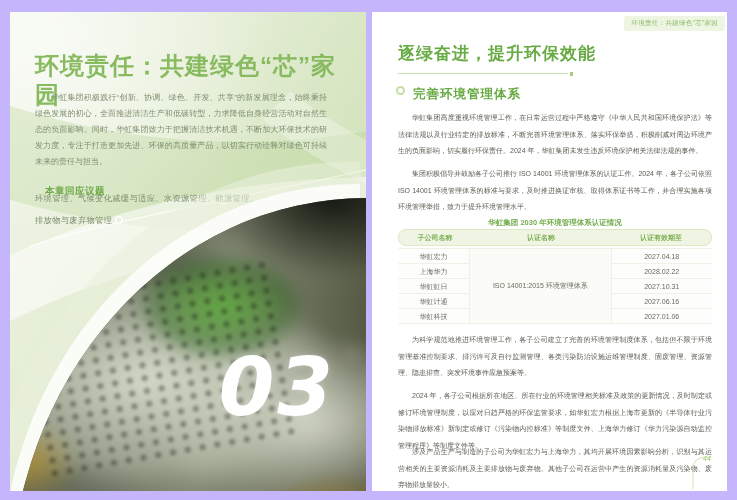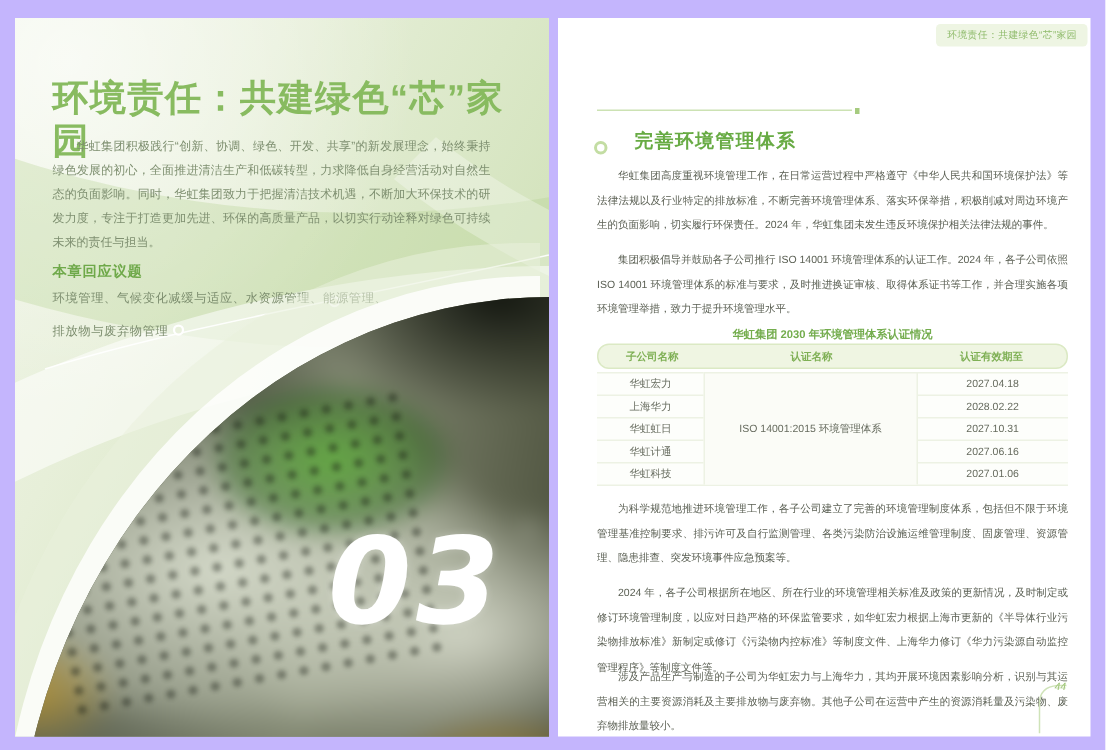--- a/index.html
+++ b/index.html
@@ -19,21 +19,21 @@
   .ring2{position:absolute;left:-420px;top:-780px;width:1300px;height:1000px;border-radius:50%;
     border:90px solid transparent;border-bottom-color:rgba(172,204,132,.28);}
   .ring3{position:absolute;left:120px;top:-520px;width:1100px;height:760px;border-radius:50%;
     border:40px solid transparent;border-bottom-color:rgba(255,255,255,.30);}
   .dotline{position:absolute;left:0;top:0;width:356px;height:479px;pointer-events:none;}
 
   .l-title{position:absolute;left:25px;top:40px;margin:0;width:320px;
     font-size:24px;line-height:1.2;font-weight:bold;color:#88bb60;letter-spacing:1px;}
   .l-intro{position:absolute;left:25px;top:78px;width:292px;margin:0;
     font-size:8px;line-height:16px;color:#7e8f70;text-align:justify;text-indent:2em;}
-  .l-topics-h{position:absolute;left:25px;top:163px;margin:0;
+  .l-topics-h{position:absolute;left:25px;top:163px;margin:10px;
     font-size:9.5px;font-weight:bold;color:#6fa94a;letter-spacing:.5px;}
   .l-topics{position:absolute;left:25px;margin:0;font-size:8.2px;color:#7c8d6e;letter-spacing:.4px;}
   .l-topics.t1{top:181px;}
   .l-topics.t2{top:203px;}
 
   .photo-clip{position:absolute;left:0;right:0;top:186px;height:400px;overflow:hidden;
     border-top-left-radius:100% 100%;
     box-shadow:-8px -12px 0 2px rgba(255,255,255,.8), -18px -24px 0 12px rgba(233,241,220,.55);
     background:#50543f;}
   .photo-paint{position:absolute;inset:-28px;
@@ -62,21 +62,21 @@
     text-shadow:0 0 6px rgba(255,255,255,.25);}
 
   
   .page-right{position:absolute;left:372px;top:12px;width:355px;height:479px;background:#ffffff;}
   .running-header{position:absolute;top:4px;right:2px;background:#eef5e3;color:#8fbb6b;
     font-size:6.5px;padding:3px 7px;border-radius:3px;letter-spacing:.3px;}
   .r-title{position:absolute;left:26px;top:30px;margin:0;
     font-size:17px;font-weight:bold;color:#68ab44;letter-spacing:1px;}
   .r-underline{position:absolute;left:26px;top:61px;width:170px;height:1px;background:#cce2b3;}
   .r-underline .sq{position:absolute;right:-5px;top:-1px;width:3.5px;height:3.5px;background:#a6cb7f;display:block;}
-  .section-head{position:absolute;left:24px;top:74px;display:flex;align-items:flex-end;gap:18px;}
+  .section-head{position:absolute;left:24px;top:74px;display:flex;align-items:flex-start;gap:8px;}
   .section-head .ring{width:9px;height:9px;border-radius:50%;border:2px solid #c3dda3;display:inline-block;}
   .section-head h3{margin:0;font-size:12.5px;font-weight:bold;color:#68ab44;letter-spacing:1px;}
 
   .para{position:absolute;left:26px;width:314px;margin:0;
     font-size:7px;line-height:16.6px;color:#5b6054;text-align:justify;text-indent:2em;}
   .p1{top:98px;} .p2{top:154px;} .p3{top:320px;} .p4{top:376px;} .p5{top:432px;}
 
   .tbl-title{position:absolute;left:26px;top:206px;width:314px;text-align:center;
     font-size:7.5px;font-weight:bold;color:#74ad4e;}
   .tbl{position:absolute;left:26px;top:217px;width:314px;}
@@ -119,20 +119,21 @@
     <div class="photo-clip">
       <div class="photo-paint"></div>
       <div class="photo-holes"></div>
       <div class="chapter-num">03</div>
     </div>
   </section>
 
   <section class="page-right">
     <div class="running-header">环境责任：共建绿色“芯”家园</div>
 
+    <h2 class="r-title">逐绿奋进，提升环保效能</h2>
     <div class="r-underline">
       <i class="sq"></i>
     </div>
 
     <div class="section-head">
       <span class="ring"></span>
       <h3>完善环境管理体系</h3>
     </div>
 
     <p class="para p1">华虹集团高度重视环境管理工作，在日常运营过程中严格遵守《中华人民共和国环境保护法》等法律法规以及行业特定的排放标准，不断完善环境管理体系、落实环保举措，积极削减对周边环境产生的负面影响，切实履行环保责任。2024 年，华虹集团未发生违反环境保护相关法律法规的事件。</p>

